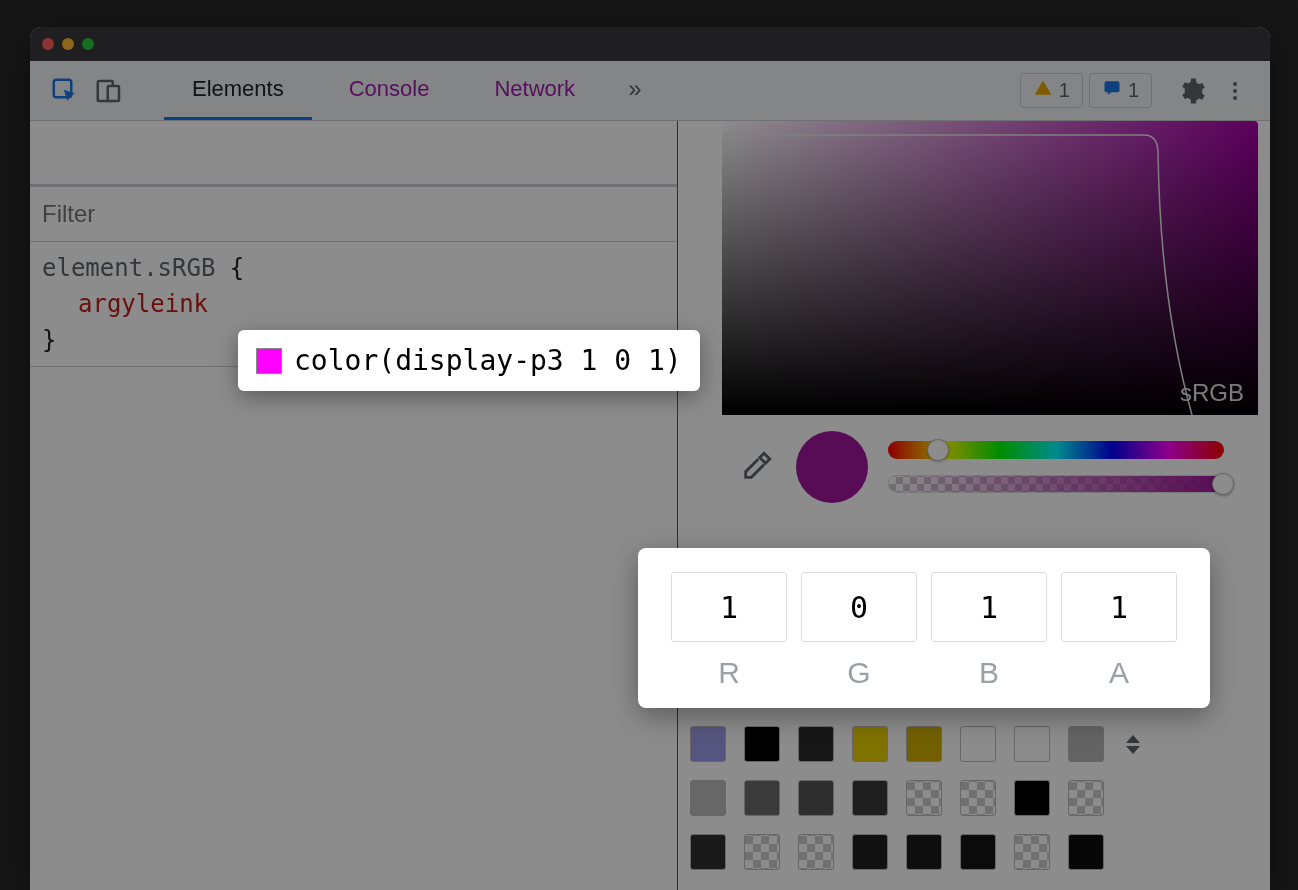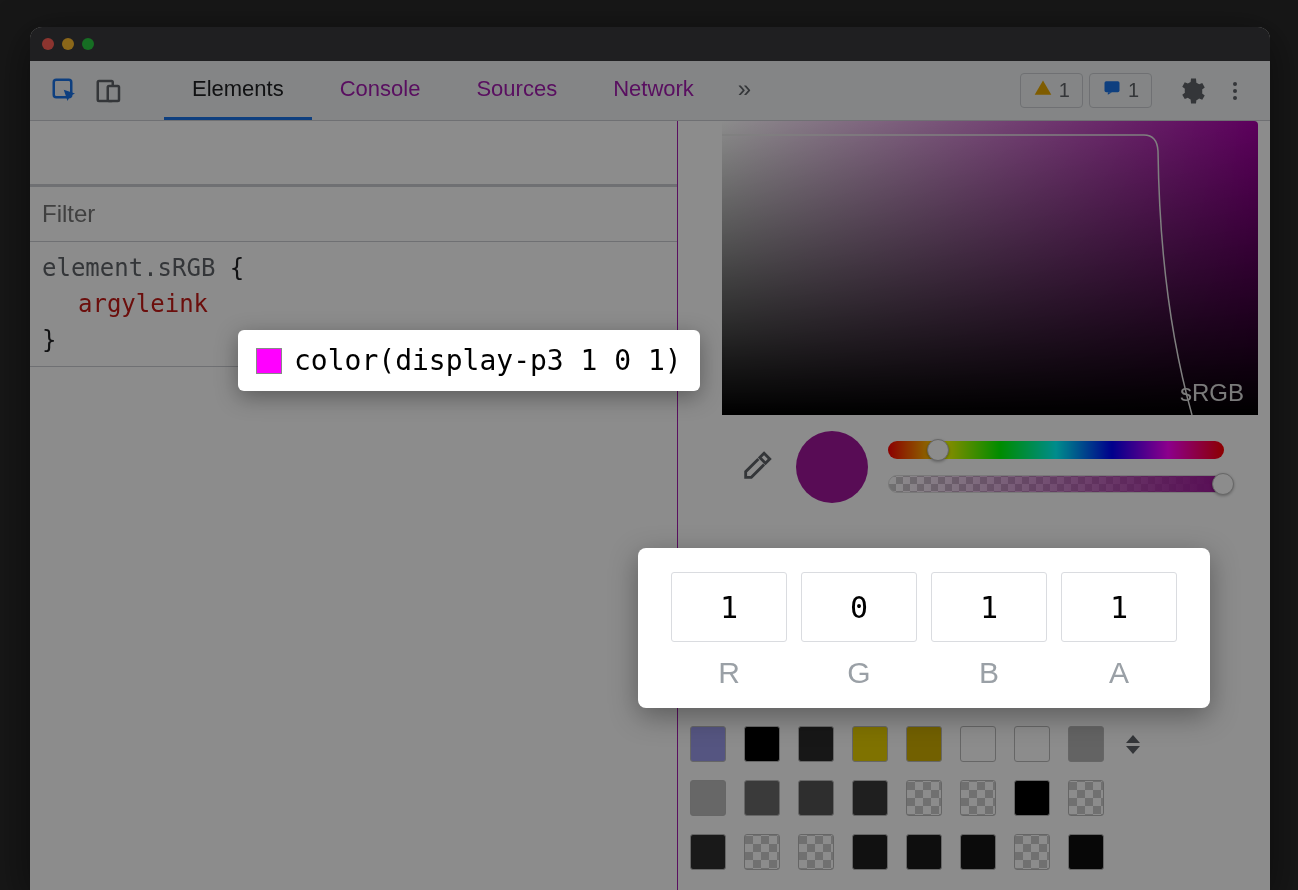--- a/index.html
+++ b/index.html
@@ -70,21 +70,21 @@
     display: flex; align-items: center; justify-content: center;
     border-radius: 4px;
     color: #5f6368;
   }
   .tb-icon.select { color: #1a73e8; }
   .tabs {
     display: flex;
     align-items: stretch;
     height: 100%;
     margin-left: 30px;
-    gap: 0;
+    gap: 9px;
   }
   .tab {
     padding: 0 28px;
     display: flex;
     align-items: center;
     font-size: 22px;
     color: #a21caf;
     cursor: pointer;
     border-bottom: 3px solid transparent;
   }
@@ -356,21 +356,20 @@
     </div>
     <div class="tb-icon">
       <svg width="30" height="30" viewBox="0 0 24 24" fill="none" stroke="currentColor" stroke-width="2">
         <rect x="3" y="4" width="12" height="16" rx="1"></rect>
         <rect x="11" y="8" width="9" height="12" rx="1" fill="#f1f3f4"></rect>
       </svg>
     </div>
     <div class="tabs">
       <div class="tab active">Elements</div>
       <div class="tab">Console</div>
-      <div class="tab">Sources</div>
       <div class="tab">Network</div>
       <div class="tab tb-more">»</div>
     </div>
     <div class="tb-spacer"></div>
     <div class="badge">
       <span class="tri">
         <svg width="20" height="20" viewBox="0 0 24 24" fill="currentColor">
             <path d="M12 3 L22 20 H2 Z"></path>
           </svg>
       </span>

